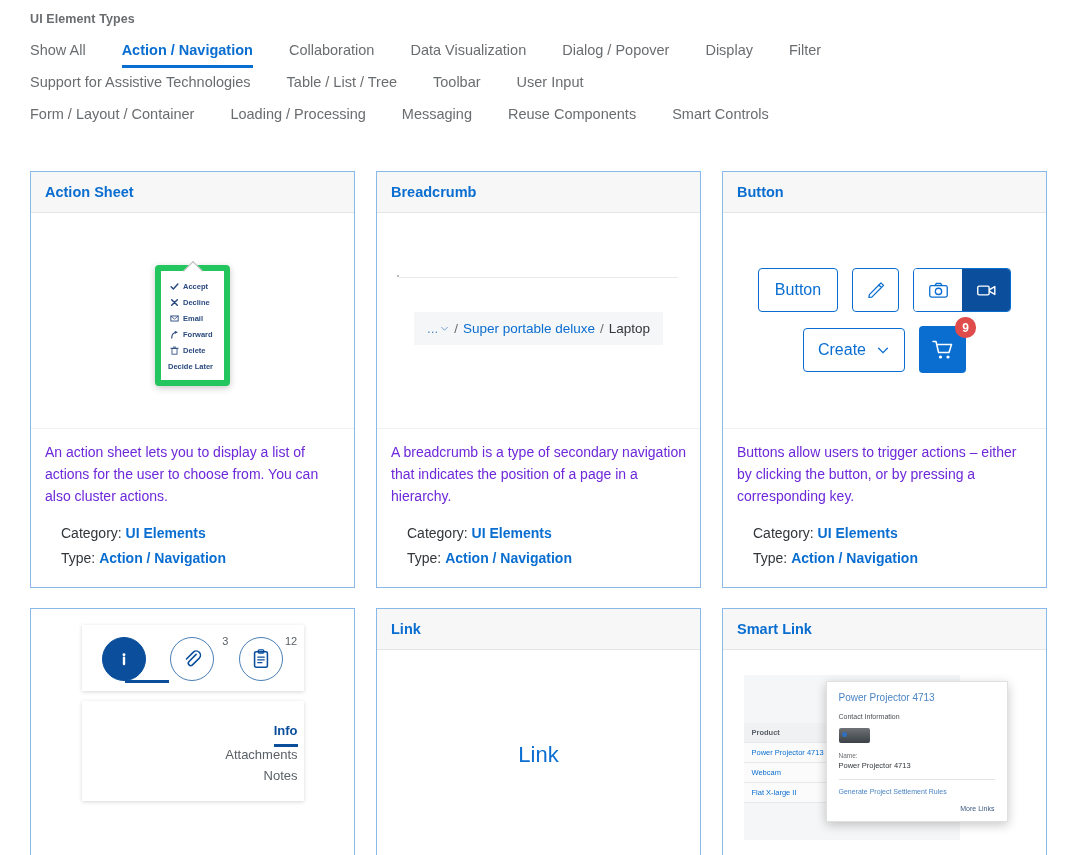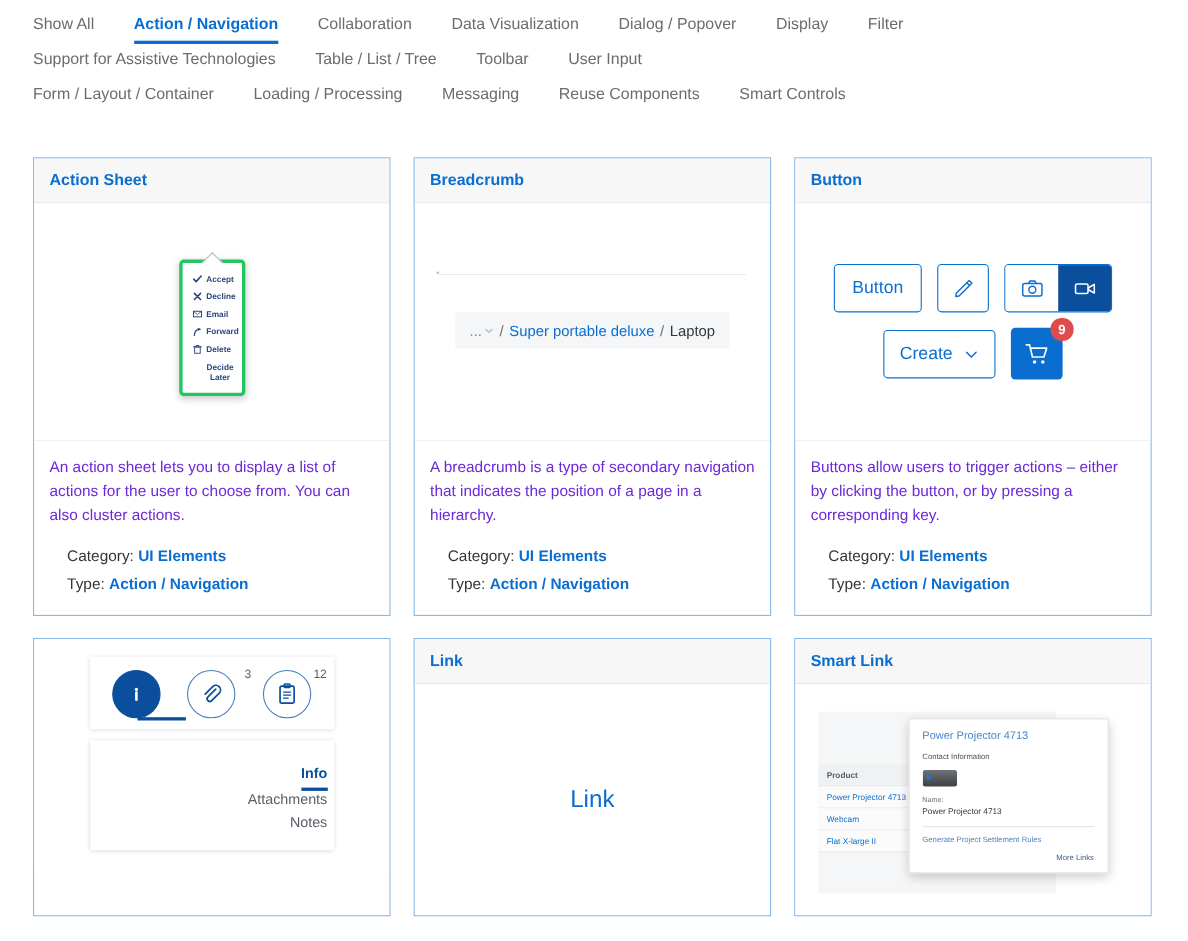--- a/index.html
+++ b/index.html
@@ -98,23 +98,23 @@
   .meta-val {
     color: #0a6ed1;
     font-weight: bold;
     cursor: pointer;
   }
   .card.short .card-visual { height: 210px; }
 
   
   .actionsheet-wrap { position: relative; margin-top: 10px; }
   .actionsheet {
-    width: 60px;
-    background: #fff;
-    border: 3px solid #22c55e;
+    width: 75px;
+    background: #fff;
+    border: 6px solid #22c55e;
     border-radius: 4px;
     box-shadow: 0 2px 7px rgba(0,0,0,.22);
     padding: 7px 0 6px 0;
     position: relative;
   }
   .actionsheet:before {
     content: "";
     position: absolute;
     top: -7px; left: 50%;
     margin-left: -7px;
@@ -131,21 +131,21 @@
     font-size: 7.5px;
     color: #29487d;
     padding: 3.5px 0 3.5px 9px;
     cursor: pointer;
     font-weight: bold;
     position: relative;
     z-index: 2;
   }
   .as-ic { width: 9px; height: 9px; display:inline-flex; align-items:center; justify-content:center; }
   .as-ic svg { display:block; }
-  .as-item.no-icon { padding-left: 15px; text-align: center; }
+  .as-item.no-icon { padding-left: 7px; text-align: center; }
 
   
   .bc-topline {
     position: absolute;
     left: 22px; right: 22px; top: 64px;
     border-top: 1px solid #eaeaea;
   }
   .bc-dot { position:absolute; left:20px; top:62px; width:2px;height:2px;background:#bbb;}
   .breadcrumb {
     background: #f5f6f7;
@@ -303,20 +303,21 @@
   .sl-lbl { font-size: 6.5px; color: #6a6d70; }
   .sl-val { font-size: 7.5px; color: #32363a; margin-top: 2px; }
   .sl-divider { border-top: 1px solid #e4e4e4; margin: 9px 0 8px 0; }
   .sl-action { font-size: 7px; color: #4a84c4; cursor:pointer;}
   .sl-more { font-size: 7px; color: #3d5a80; text-align: right; margin-top: 10px; cursor:pointer;}
 </style>
 </head>
 <body>
 
 <div class="page-head">
+  <div class="head-title">UI Element Types</div>
   <div class="tab-rows">
 
     <div class="tab-row">
       <div class="tab">Show All</div>
       <div class="tab active">Action / Navigation</div>
       <div class="tab">Collaboration</div>
       <div class="tab">Data Visualization</div>
       <div class="tab">Dialog / Popover</div>
       <div class="tab">Display</div>
       <div class="tab">Filter</div>

